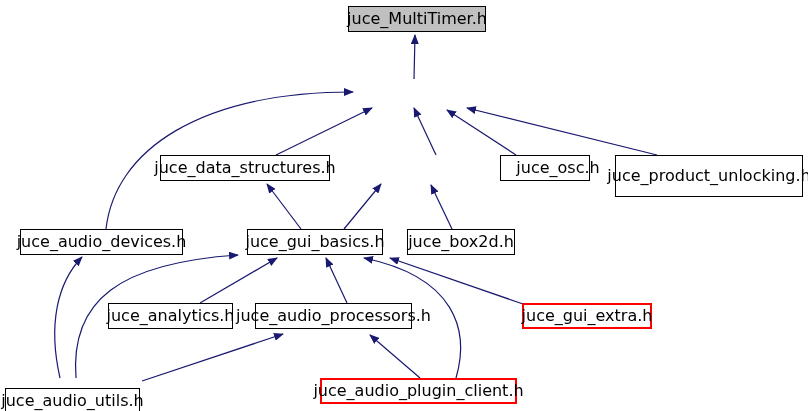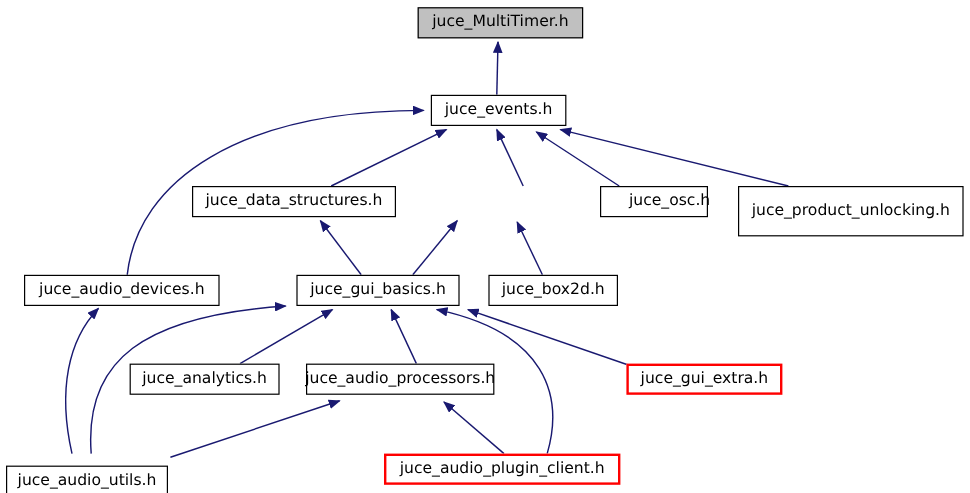--- a/index.html
+++ b/index.html
@@ -29,21 +29,21 @@
   }
   #arrowhead-shape {
     fill: var(--edge, #191970);
   }
   .node {
     position: absolute;
     box-sizing: border-box;
     border: 1px solid var(--border, #000000);
     background: var(--background, #ffffff);
     color: var(--text, #000000);
-    font-size: 13px;
+    font-size: 16px;
     line-height: 24px;
     text-align: center;
     white-space: nowrap;
     display: flex;
     align-items: center;
     justify-content: center;
     cursor: pointer;
   }
   .node.main {
     background: var(--main-fill, #bfbfbf);
@@ -76,21 +76,20 @@
     <path class="edge" marker-end="url(#arrow)" d="M347,303 L326,258"></path>
     <path class="edge" marker-end="url(#arrow)" d="M523,304 L390,258"></path>
     <path class="edge" marker-end="url(#arrow)" d="M456,378 C470,330 455,277 364,258"></path>
     <path class="edge" marker-end="url(#arrow)" d="M60,378 C48,325 57,283 82,257"></path>
     <path class="edge" marker-end="url(#arrow)" d="M76,378 C70,300 120,263 238,255"></path>
     <path class="edge" marker-end="url(#arrow)" d="M142,381 L283,334"></path>
     <path class="edge" marker-end="url(#arrow)" d="M420,378 L370,335"></path>
   </svg>
 
   <div class="node main" style="left:348px; top:6px;   width:138px; height:26px;">juce_MultiTimer.h</div>
-  <div class="node" style="left:359px; top:79px;  width:113px; height:26px;">juce_events.h</div>
   <div class="node" style="left:160px; top:155px; width:170px; height:26px;">juce_data_structures.h</div>
   <div class="node" style="left:500px; top:155px; width:90px;  height:26px;padding-left:26px;">juce_osc.h</div>
   <div class="node" style="left:615px; top:155px; width:188px; height:42px;">juce_product_unlocking.h</div>
   <div class="node" style="left:247px; top:229px; width:136px; height:26px;">juce_gui_basics.h</div>
   <div class="node" style="left:20px;  top:229px; width:163px; height:26px;">juce_audio_devices.h</div>
   <div class="node" style="left:407px; top:229px; width:108px; height:26px;">juce_box2d.h</div>
   <div class="node" style="left:108px; top:303px; width:125px; height:26px;">juce_analytics.h</div>
   <div class="node" style="left:255px; top:303px; width:157px; height:26px;">juce_audio_processors.h</div>
   <div class="node red" style="left:522px; top:303px; width:130px; height:26px;">juce_gui_extra.h</div>
   <div class="node" style="left:5px;   top:388px; width:135px; height:26px;">juce_audio_utils.h</div>

